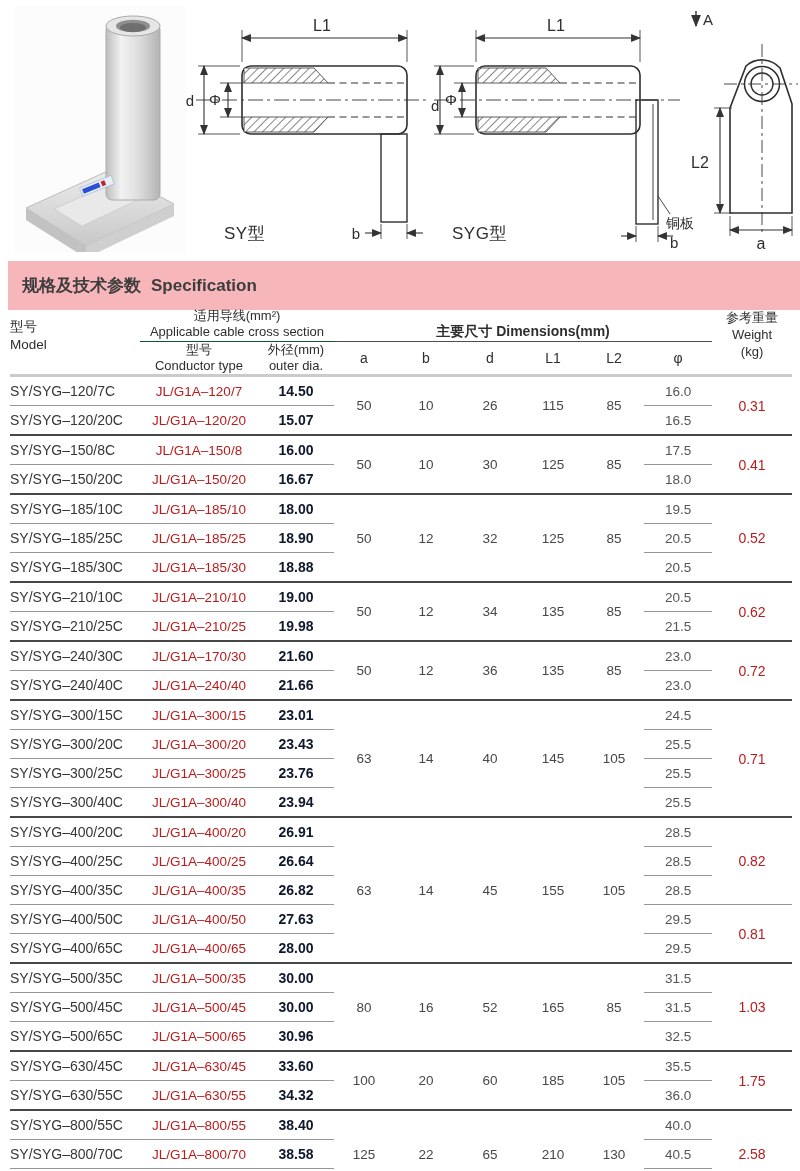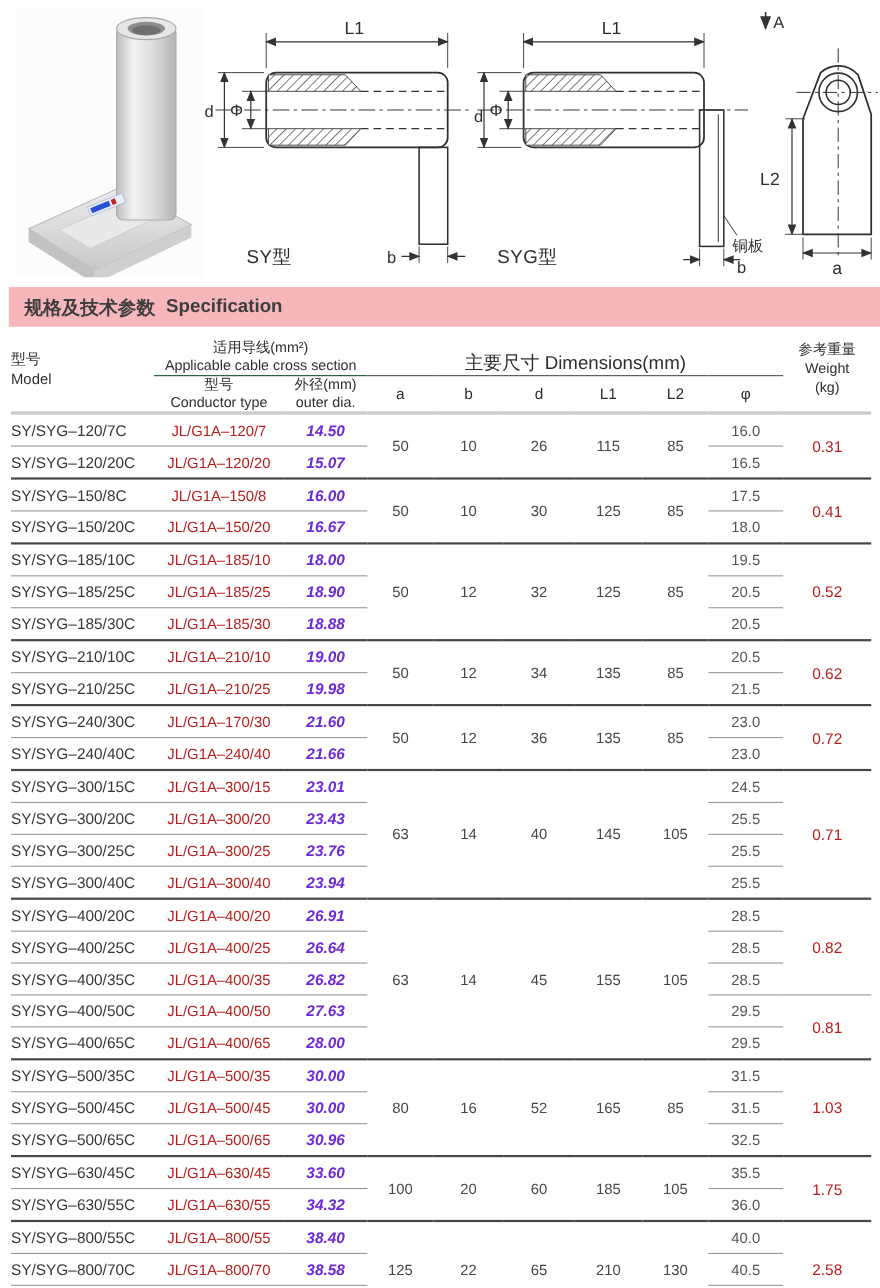--- a/index.html
+++ b/index.html
@@ -9,41 +9,41 @@
   
   .topzone{position:absolute;left:0;top:0;width:800px;height:256px;background:#fff;}
   .topzone svg{position:absolute;}
   svg text{font-family:"Liberation Sans","DejaVu Sans",sans-serif;fill:#2e2e2e;}
   .dimtxt{font-size:16px;}
   .dimtxt-s{font-size:15px;}
   .typelabel{font-size:17px;letter-spacing:.5px;}
   .cnlabel{font-size:14px;}
 
   
-  .banner{position:absolute;left:8px;top:261px;width:792px;height:36px;background:#f7b6ba;
+  .banner{position:absolute;left:8px;top:261px;width:792px;height:49px;background:#f7b6ba;
           display:flex;align-items:center;gap:10px;padding-left:14px;box-sizing:border-box;
           font-size:17px;font-weight:bold;color:#3d3d3d;}
 
   
   table.spec{position:absolute;left:10px;top:297px;width:782px;border-collapse:collapse;
              table-layout:fixed;border-bottom:2px solid #474747;}
   table.spec th,table.spec td{padding:0;}
   thead{border-bottom:3px solid #cbcbcb;}
   thead th{font-weight:normal;color:#2e2e2e;}
   tr.h1{height:44px;} tr.h2{height:34px;}
   .th-model{text-align:left;padding-left:8px;font-size:13.5px;line-height:1.3;vertical-align:middle;}
   .th-cable{font-size:13px;line-height:1.25;vertical-align:bottom;padding-bottom:3px;border-bottom:1px solid #14532d;}
-  .th-dims{font-size:17px;vertical-align:bottom;padding-bottom:5px;border-bottom:1px solid #4f4f4f;}
+  .th-dims{font-size:14px;vertical-align:bottom;padding-bottom:5px;border-bottom:1px solid #4f4f4f;font-weight:bold;}
   .th-sub{font-size:13px;line-height:1.25;vertical-align:middle;}
   .th-dim{font-size:14px;vertical-align:middle;}
   .th-weight{font-size:13px;line-height:1.3;vertical-align:middle;}
   tbody td{height:28px;font-size:13.5px;color:#474747;text-align:center;white-space:nowrap;}
   td.model{text-align:left;padding-left:8px;font-size:14px;color:#363636;}
   td.cond{color:#b91c1c;}
-  td.dia{font-weight:bold;color:#6d28d9;font-size:14px;text-align:center;font-style:italic;}
+  td.dia{font-weight:bold;color:#0f172a;font-size:14px;text-align:center;}
   td.phi{color:#555555;}
   td.wt{font-size:14px;color:#b91c1c;}
   tr.g-first td{border-top:2px solid #474747;}
   tbody tr:first-child td{border-top:none;}
   tbody td.sep{border-top:1px solid #979797;}
 </style>
 </head>
 <body>
 
 <div id="page">

